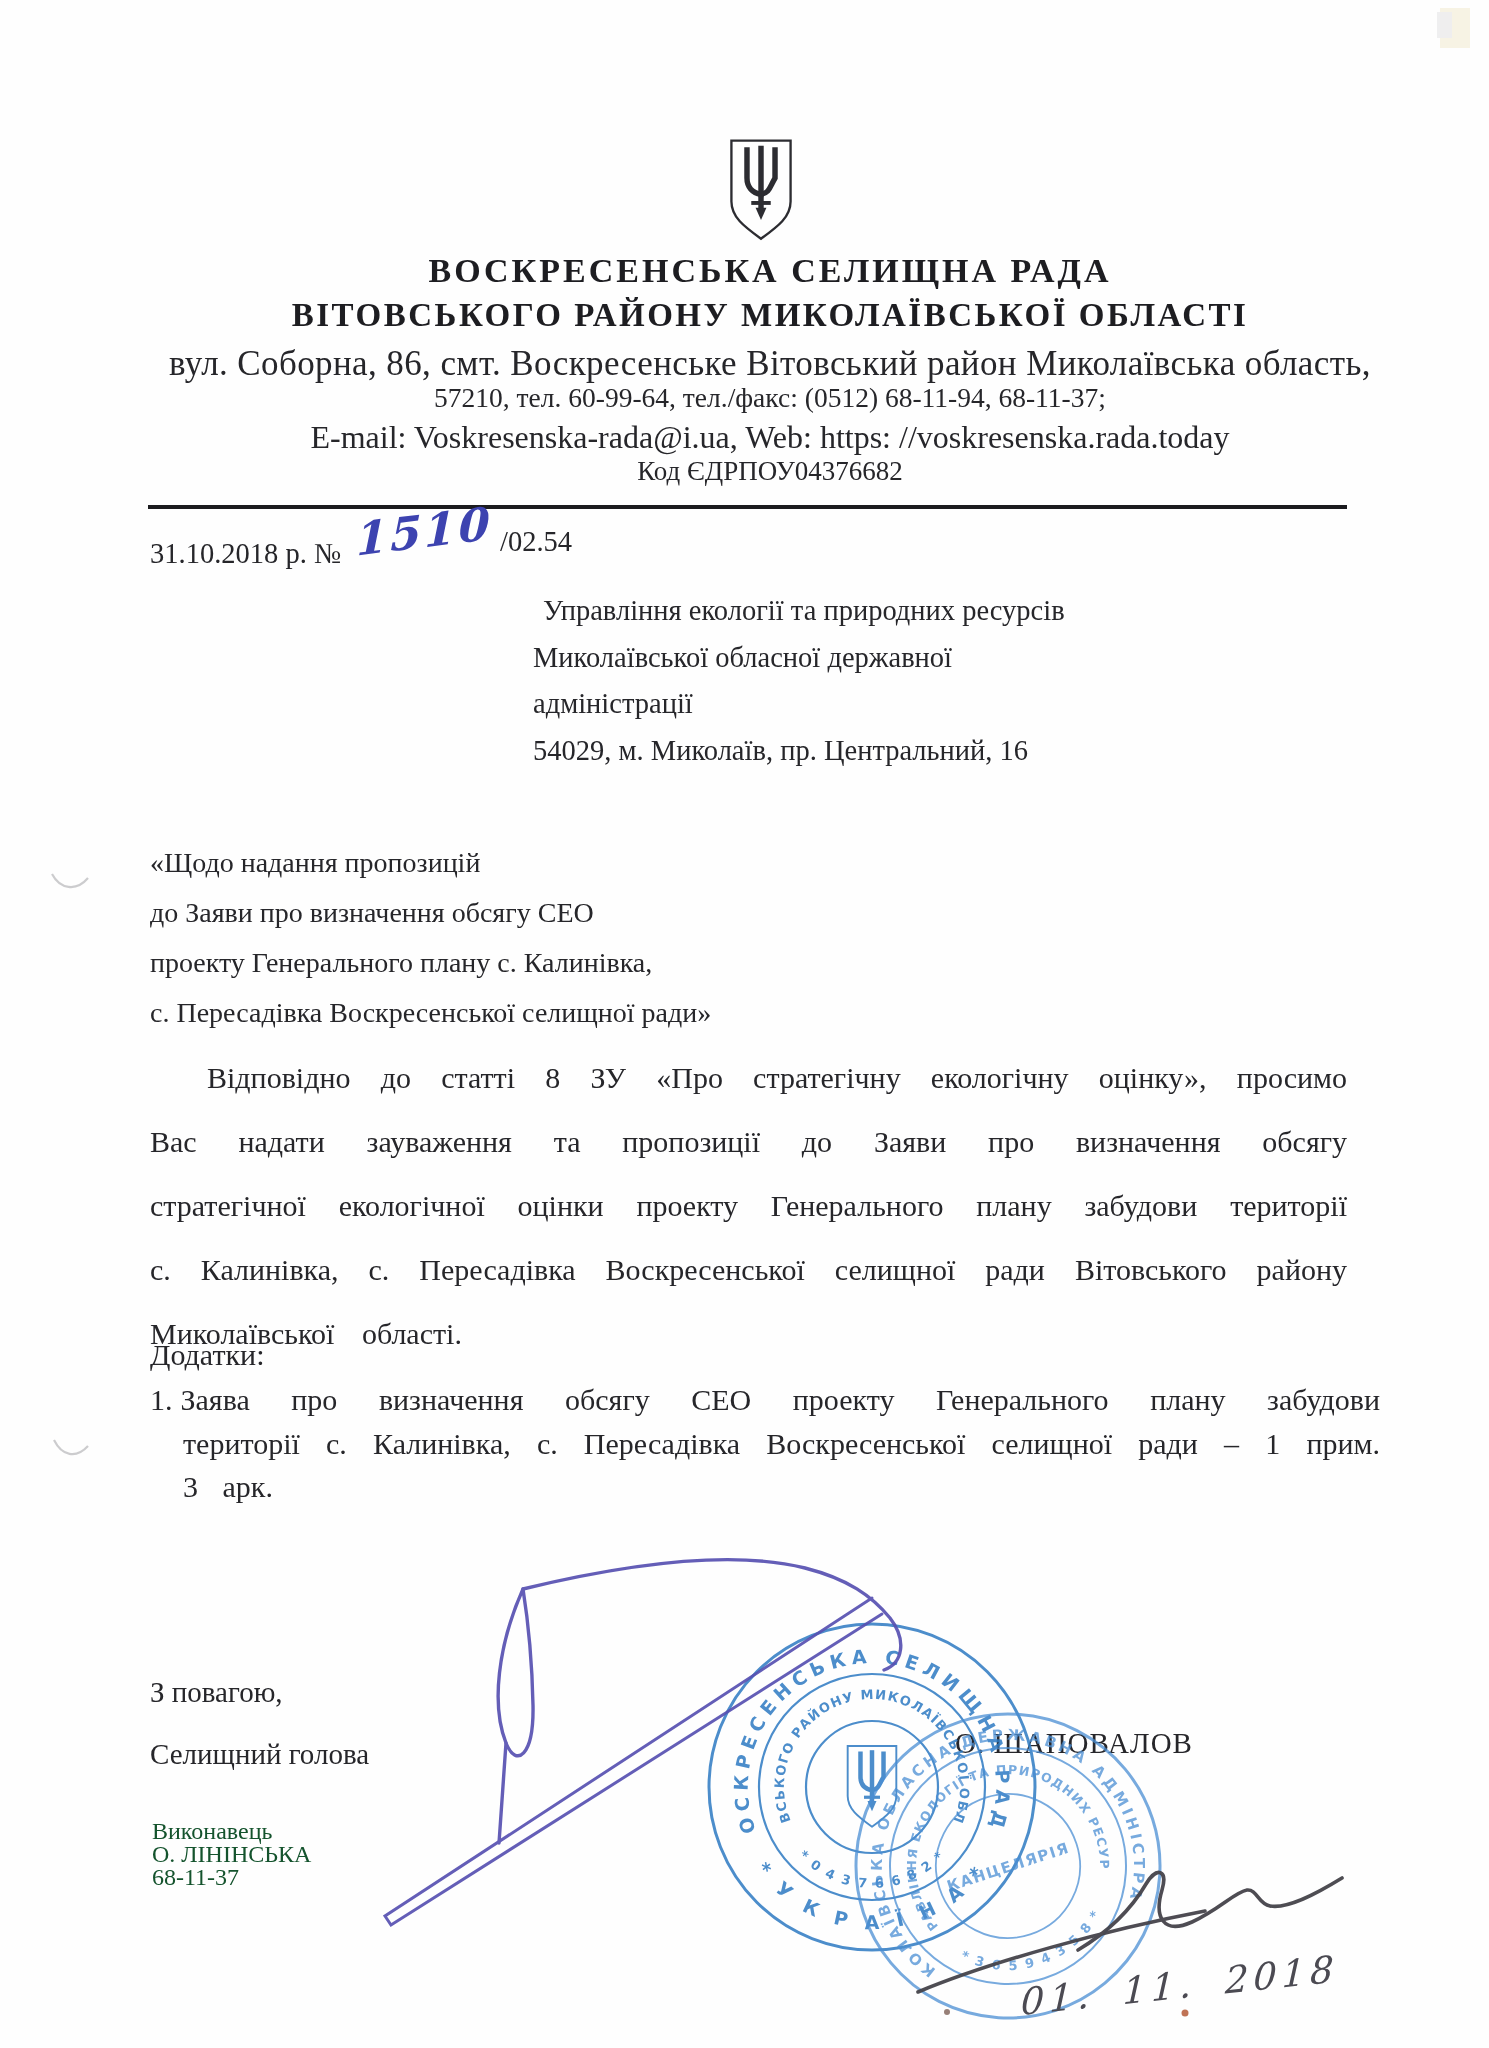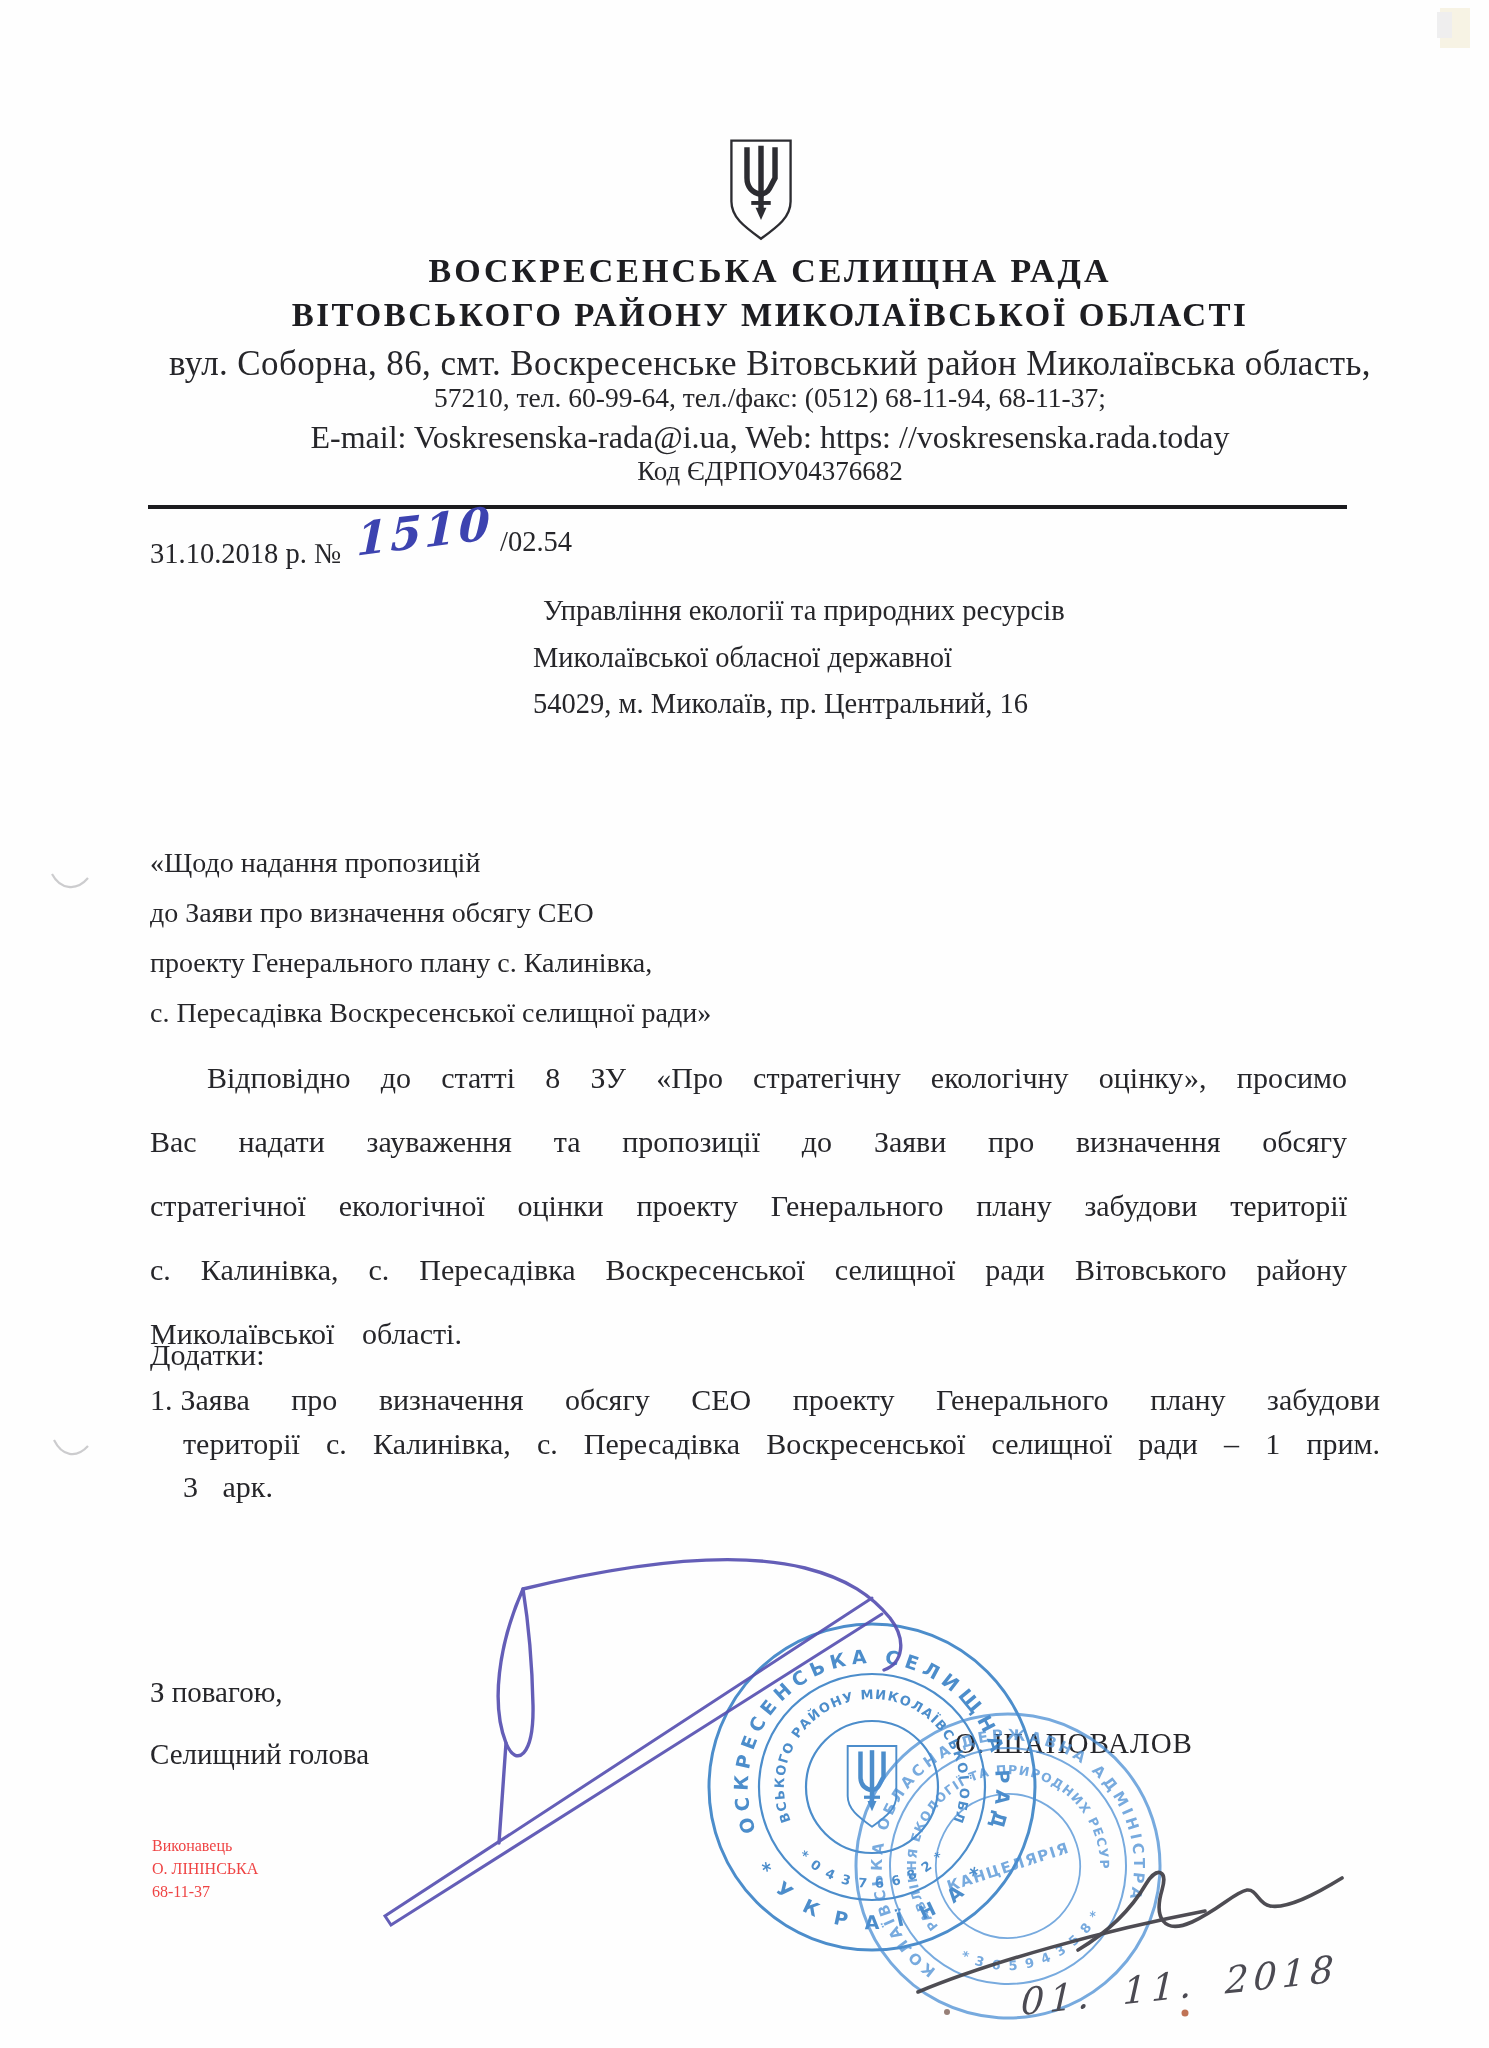--- a/index.html
+++ b/index.html
@@ -42,21 +42,21 @@
   .att-item{
     top:1378px;left:150px;width:1197px;font-size:30px;line-height:43.5px;
     text-align:justify;text-align-last:left;word-spacing:17px;
     padding-left:33px;text-indent:-33px;z-index:1;
   }
   .att-item .num{margin-right:8px;}
   
   .closing{top:1664px;left:150px;font-size:29px;z-index:1;margin-top:12px;}
   .position{top:1738px;left:150px;font-size:29px;z-index:1;}
   .signer{top:1727px;left:955px;font-size:29px;letter-spacing:1px;z-index:1;text-align:center;}
-  .executor{top:1820px;left:152px;font-size:16px;line-height:23px;color:#ef4444;z-index:1;margin-top:14px;}
+  .executor{top:1820px;left:152px;font-size:24px;line-height:23px;color:#14532d;z-index:1;}
   .hw-date{
     top:1962px;left:1020px;width:360px;font-size:37px;font-style:italic;
     color:#4b4a52;letter-spacing:5px;word-spacing:12px;
     transform:rotate(-6deg) skewX(-8deg);z-index:4;font-family:"DejaVu Serif",serif;
   }
   
   .overlay{position:absolute;left:0;top:0;z-index:2;pointer-events:none;}
   .emblem{position:absolute;left:722px;top:136px;z-index:1;}
   .stamp-text{font-family:"DejaVu Sans",sans-serif;font-weight:bold;}
   .smudge1{position:absolute;left:1440px;top:8px;width:30px;height:40px;background:#f6f1df;opacity:.85;z-index:0;}
@@ -97,20 +97,21 @@
   <div class="abs lh-center edrpou">Код ЄДРПОУ04376682</div>
   <div class="abs rule"></div>
 
   <div class="abs ref-left">31.10.2018 р. №</div>
   <div class="abs hw-number">1510</div>
   <div class="abs ref-suffix">/02.54</div>
 
   <div class="abs recipient">
     <div class="r0">Управління екології та природних ресурсів</div>
     <div>Миколаївської обласної державної</div>
+    <div>адміністрації</div>
     <div>54029, м. Миколаїв, пр. Центральний, 16</div>
   </div>
 
   <div class="abs subject">
     <div>«Щодо надання пропозицій</div>
     <div>до Заяви про визначення обсягу СЕО</div>
     <div>проекту Генерального плану с. Калинівка,</div>
     <div>с. Пересадівка Воскресенської селищної ради»</div>
   </div>
 

